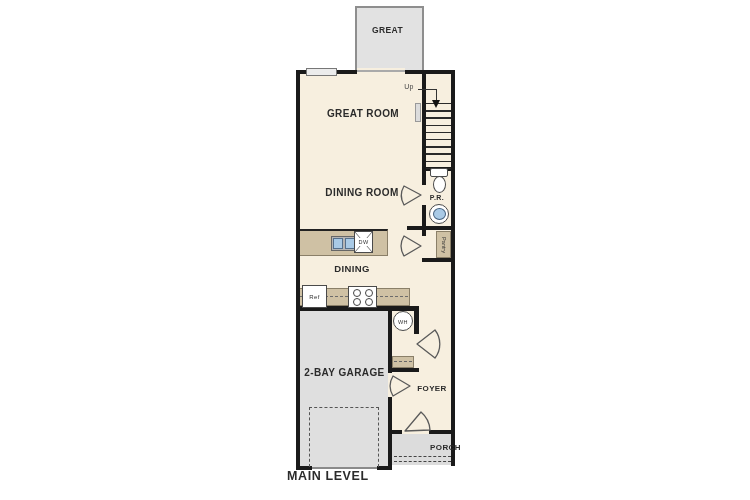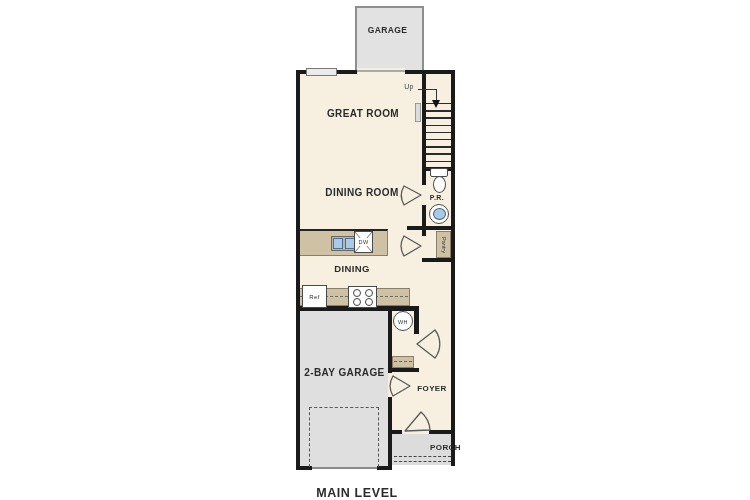--- a/index.html
+++ b/index.html
@@ -109,24 +109,24 @@
   <svg class="overlay" width="750" height="500" viewBox="0 0 750 500">
     <g fill="none" stroke="#5a5a5a" stroke-width="1.3" stroke-linejoin="round">
       <path d="M421,195 L404,186 A19,19 0 0 0 404,205 Z"></path>
       <path d="M421,246 L404,236 A19.5,19.5 0 0 0 404,256 Z"></path>
       <path d="M417,344 L435,330 A22.8,22.8 0 0 1 435,358 Z"></path>
       <path d="M410,386 L393,376 A19.7,19.7 0 0 0 393,396 Z"></path>
       <path d="M405,431 L421,412 A25.5,25.5 0 0 1 430,430 Z"></path>
     </g>
   </svg>
 
-  <div class="label" style="left:355px;top:25px;width:65px;font-size:8.5px;">GARAGE</div>
+  <div class="label" style="left:355px;top:25px;width:65px;font-size:8.5px;">GREAT</div>
   <div class="label" style="left:323px;top:107px;width:80px;font-size:10px;line-height:14px;">GREAT ROOM</div>
   <div class="label" style="left:322px;top:186px;width:80px;font-size:10px;line-height:14px;text-align:center;">DINING ROOM</div>
   <div class="label" style="left:312px;top:263px;width:80px;font-size:9.5px;">DINING</div>
   <div class="label" style="left:301px;top:366px;width:87px;font-size:10px;line-height:14px;">2-BAY GARAGE</div>
   <div class="label" style="left:423px;top:194px;width:28px;font-size:7px;">P.R.</div>
   <div class="label" style="left:402px;top:384px;width:60px;font-size:8px;">FOYER</div>
   <div class="label" style="left:392px;top:443px;width:59px;font-size:8px;padding-left:24px;">PORCH</div>
 
-  <div class="label" style="left:287px;top:486px;width:140px;font-size:12.5px;text-align:center;letter-spacing:0.6px;">MAIN LEVEL</div>
+  <div class="label" style="left:287px;top:469px;width:140px;font-size:12.5px;text-align:left;letter-spacing:0.6px;">MAIN LEVEL</div>
 
 </div>
 
 </body></html>

